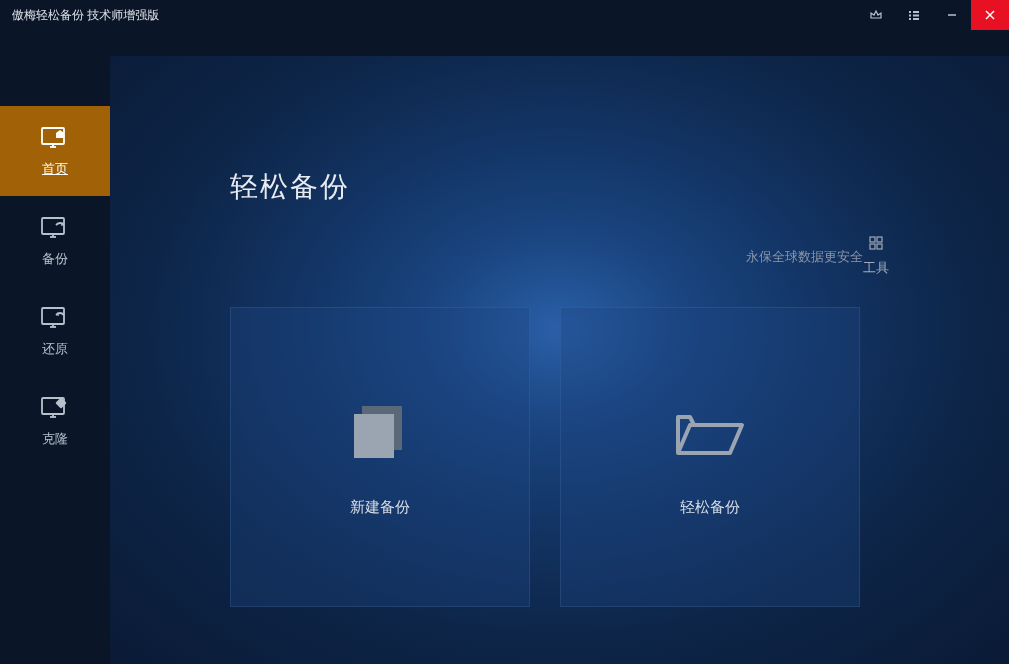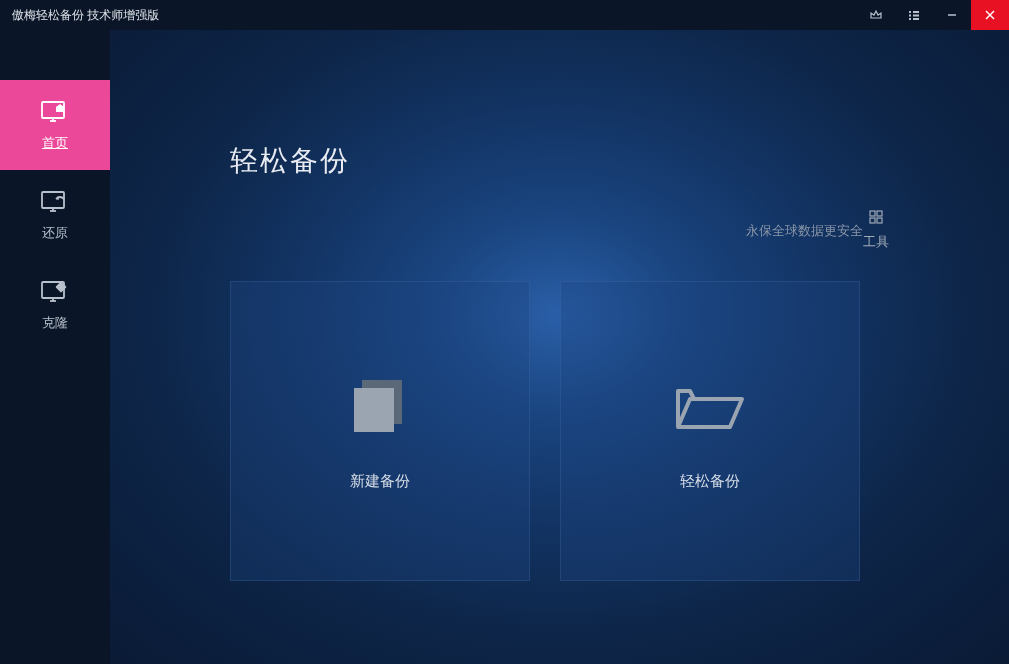--- a/index.html
+++ b/index.html
@@ -9,20 +9,21 @@
   font-family: "Microsoft YaHei", "SimHei", Arial, sans-serif;
   background: #0a1628;
   overflow: hidden;
   color: #c0c8d4;
 }
 .window {
   width: 100%;
   height: 100%;
   display: flex;
   flex-direction: column;
+  gap: 26px;
 }
 .titlebar {
   height: 30px;
   background: #0a1628;
   display: flex;
   align-items: center;
   padding-left: 12px;
   color: #e0e4ea;
   font-size: 12px;
 }
@@ -60,21 +61,21 @@
   display: flex;
   flex-direction: column;
   align-items: center;
   justify-content: center;
   gap: 8px;
   cursor: pointer;
   color: #b8c0cc;
   font-size: 13px;
 }
 .sidebar-item.active {
-  background: #ec4899;
+  background: #a16207;
   color: #fff;
   text-decoration: underline;
 }
 .sidebar-item .icon-wrap {
   width: 32px;
   height: 28px;
   display: flex;
   align-items: center;
   justify-content: center;
 }
@@ -181,20 +182,32 @@
           <svg width="30" height="26" viewBox="0 0 30 26" fill="none" stroke="#fff" stroke-width="1.8">
             <rect x="2" y="3" width="22" height="16" rx="1"></rect>
             <line x1="10" y1="22" x2="16" y2="22"></line>
             <line x1="13" y1="19" x2="13" y2="22"></line>
             <path d="M16 8 L20 5 L24 8 L24 13 L16 13 Z" fill="#fff" stroke="none"></path>
           </svg>
         </div>
         <span>首页</span>
       </div>
 
+      <div class="sidebar-item">
+        <div class="icon-wrap">
+          <svg width="30" height="26" viewBox="0 0 30 26" fill="none" stroke="#b8c0cc" stroke-width="1.8">
+            <rect x="2" y="3" width="22" height="16" rx="1"></rect>
+            <line x1="10" y1="22" x2="16" y2="22"></line>
+            <line x1="13" y1="19" x2="13" y2="22"></line>
+            <path d="M16 10 Q20 6 24 10" stroke-width="1.8"></path>
+            <path d="M22 7 L24 10 L21 11" fill="#b8c0cc" stroke="none"></path>
+          </svg>
+        </div>
+        <span>备份</span>
+      </div>
 
       <div class="sidebar-item">
         <div class="icon-wrap">
           <svg width="30" height="26" viewBox="0 0 30 26" fill="none" stroke="#b8c0cc" stroke-width="1.8">
             <rect x="2" y="3" width="22" height="16" rx="1"></rect>
             <line x1="10" y1="22" x2="16" y2="22"></line>
             <line x1="13" y1="19" x2="13" y2="22"></line>
             <path d="M24 10 Q20 6 16 10" stroke-width="1.8"></path>
             <path d="M18 7 L16 10 L19 11" fill="#b8c0cc" stroke="none"></path>
           </svg>

